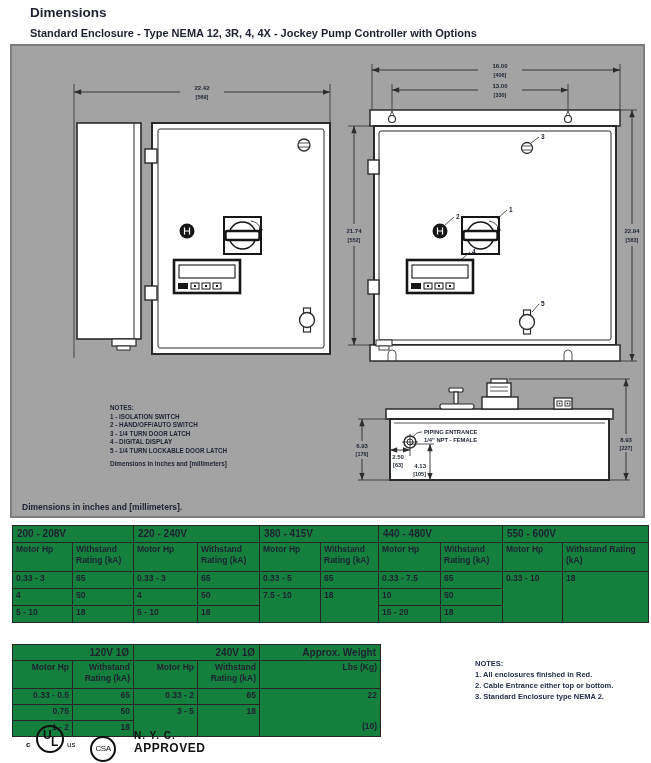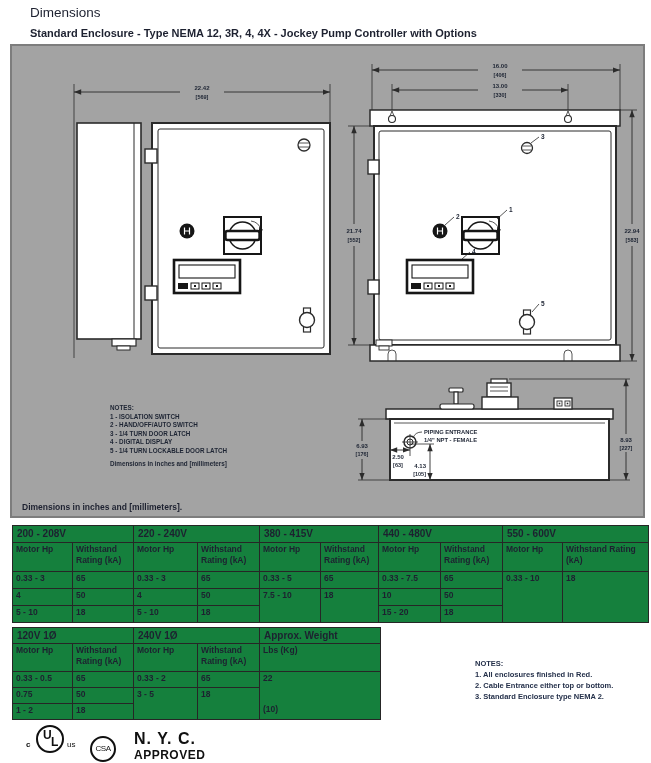--- a/index.html
+++ b/index.html
@@ -1,46 +1,46 @@
 <!DOCTYPE html>
 <html><head>
 <meta charset="utf-8">
 <style>
   * { margin:0; padding:0; box-sizing:border-box; }
   html,body { background:#fff; }
   body { width:651px; height:763px; position:relative; font-family:"Liberation Sans",sans-serif; color:#1d2130; overflow:hidden; }
-  .title { position:absolute; left:30px; top:5px; font-size:13.5px; font-weight:normal; }
+  .title { position:absolute; left:30px; top:5px; font-size:13.5px; font-weight:bold; }
   .subtitle { position:absolute; left:30px; top:27px; font-size:11px; font-weight:bold; }
   .draw-box { position:absolute; left:10px; top:44px; width:635px; height:474px; border:2px solid #7d7d7d; background:#a3a3a3; }
   .draw-box svg { position:absolute; left:0; top:0; }
   .dim-note { position:absolute; left:10px; top:456px; font-size:8.5px; font-weight:bold; color:#1d2130; }
   svg text { font-family:"Liberation Sans",sans-serif; fill:#1d2433; font-weight:bold; }
   .thin { stroke:#2b2b2b; stroke-width:0.8; fill:none; }
   .dim { stroke:#2b2b2b; stroke-width:0.9; fill:none; }
   table { position:absolute; border-collapse:collapse; table-layout:fixed; background:#15803d; }
   #t1 { left:12px; top:525px; }
-  #t2 { left:12px; top:627px; }
+  #t2 { left:12px; top:644px;text-align:right; }
   td { border:1.5px solid #262626; font-size:8.5px; font-weight:bold; padding:1px 3px 0 3px; vertical-align:top; line-height:1.25; color:#1d2130; }
   td.v { font-size:10px; padding:2px 4px 0 4px; }
   tr.hd1 td.v { height:17px; } tr.sh1 td { height:29px; } tr.d1 td { height:17px; }
   tr.hd2 td.v { height:16px; } tr.sh2 td { height:28px; } tr.d2 td { height:16px; }
   .wkg { margin-top:20px; }
   .notes2 { position:absolute; left:475px; top:659px; font-size:7.5px; font-weight:bold; line-height:1.45; color:#24304a; }
   .certs { position:absolute; left:26px; top:722px; height:38px; }
   .ul { position:absolute; left:0; top:3px; width:58px; height:32px; }
   .ul-circle { position:absolute; left:10px; top:0; width:28px; height:28px; border:2.5px solid #101010; border-radius:50%; }
   .ul-u { position:absolute; left:5px; top:1px; font-size:12px; font-weight:bold; color:#101010; }
   .ul-l { position:absolute; left:13px; top:8px; font-size:12px; font-weight:bold; color:#101010; }
   .ul-c { position:absolute; left:0; top:15px; font-size:8px; font-weight:bold; color:#101010; }
   .ul-us { position:absolute; left:41px; top:15px; font-size:8px; font-weight:normal; color:#101010; }
   .csa { position:absolute; left:60px; top:2px; width:34px; text-align:center; }
   .csa-circle { margin:12px auto; width:26px; height:26px; border:2.5px solid #101010; border-radius:50%; font-size:8px; font-weight:normal; color:#101010; line-height:21px; text-align:center; letter-spacing:-0.5px; }
   .csa-sub { display:inline-block; margin-top:1px; background:#161616; color:#fff; font-size:5px; font-weight:bold; padding:1px 2px; border-radius:1px; }
   .nyc { position:absolute; left:108px; top:8px; color:#101010; }
-  .nyc-1 { font-size:16px; font-weight:bold; letter-spacing:1px; }
+  .nyc-1 { font-size:10px; font-weight:bold; letter-spacing:1px; }
   .nyc-2 { font-size:12px; font-weight:bold; letter-spacing:0.5px; }
 </style>
 </head>
 <body>
 
 <div class="title">Dimensions</div>
 <div class="subtitle">Standard Enclosure - Type NEMA 12, 3R, 4, 4X - Jockey Pump Controller with Options</div>
 
 <div class="draw-box">
 <svg width="635" height="474" viewBox="0 0 635 474">

